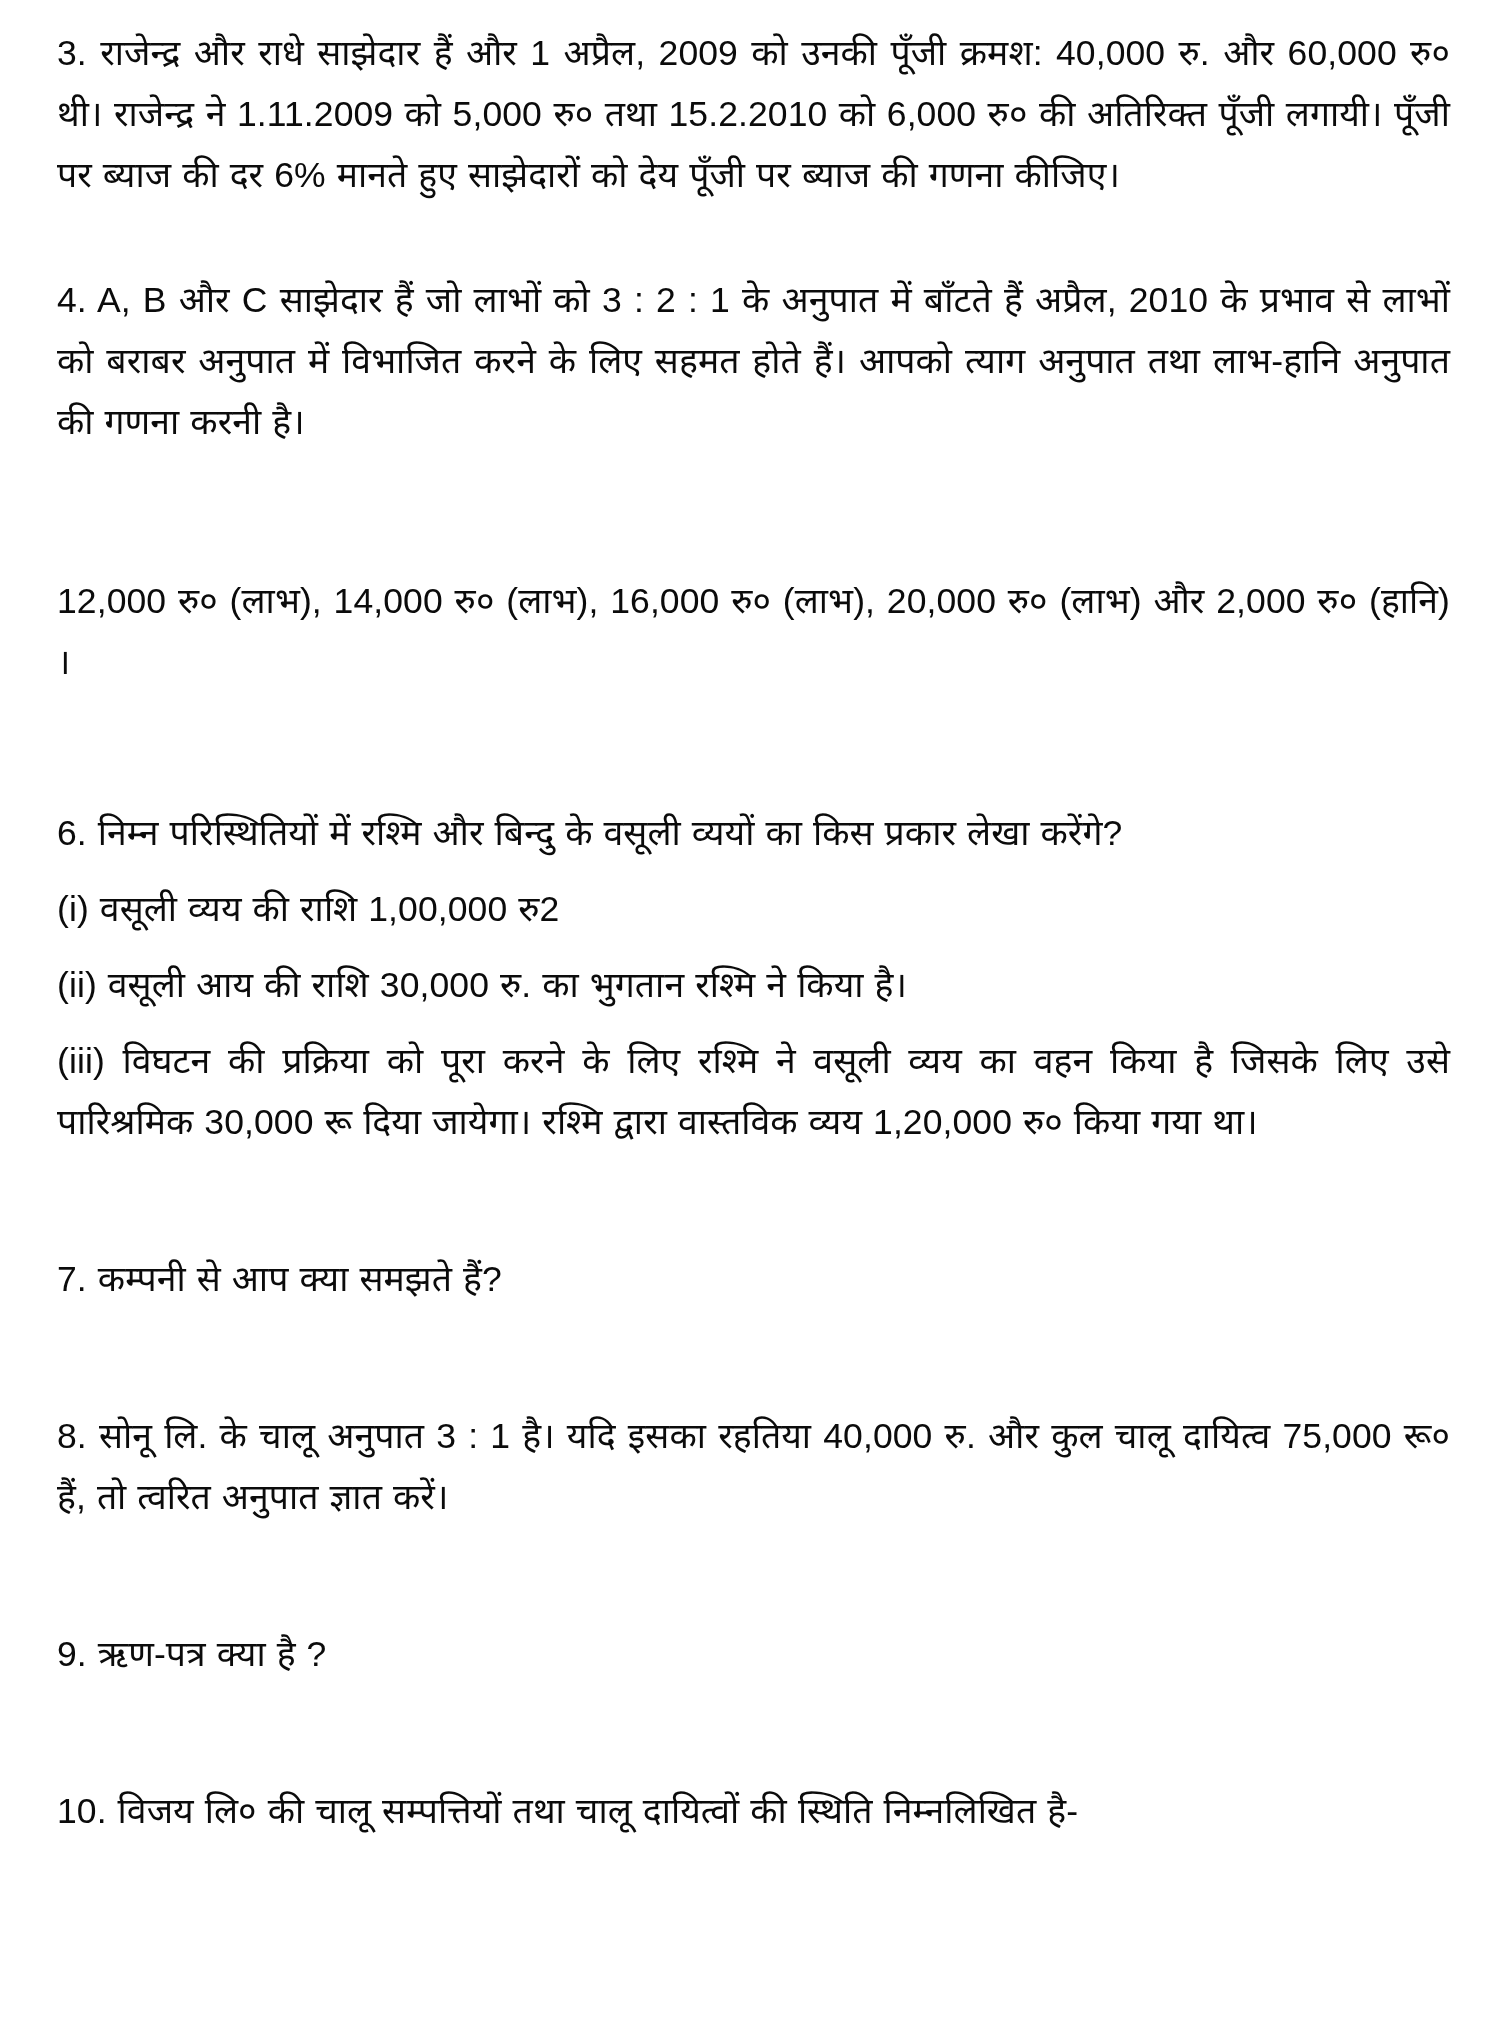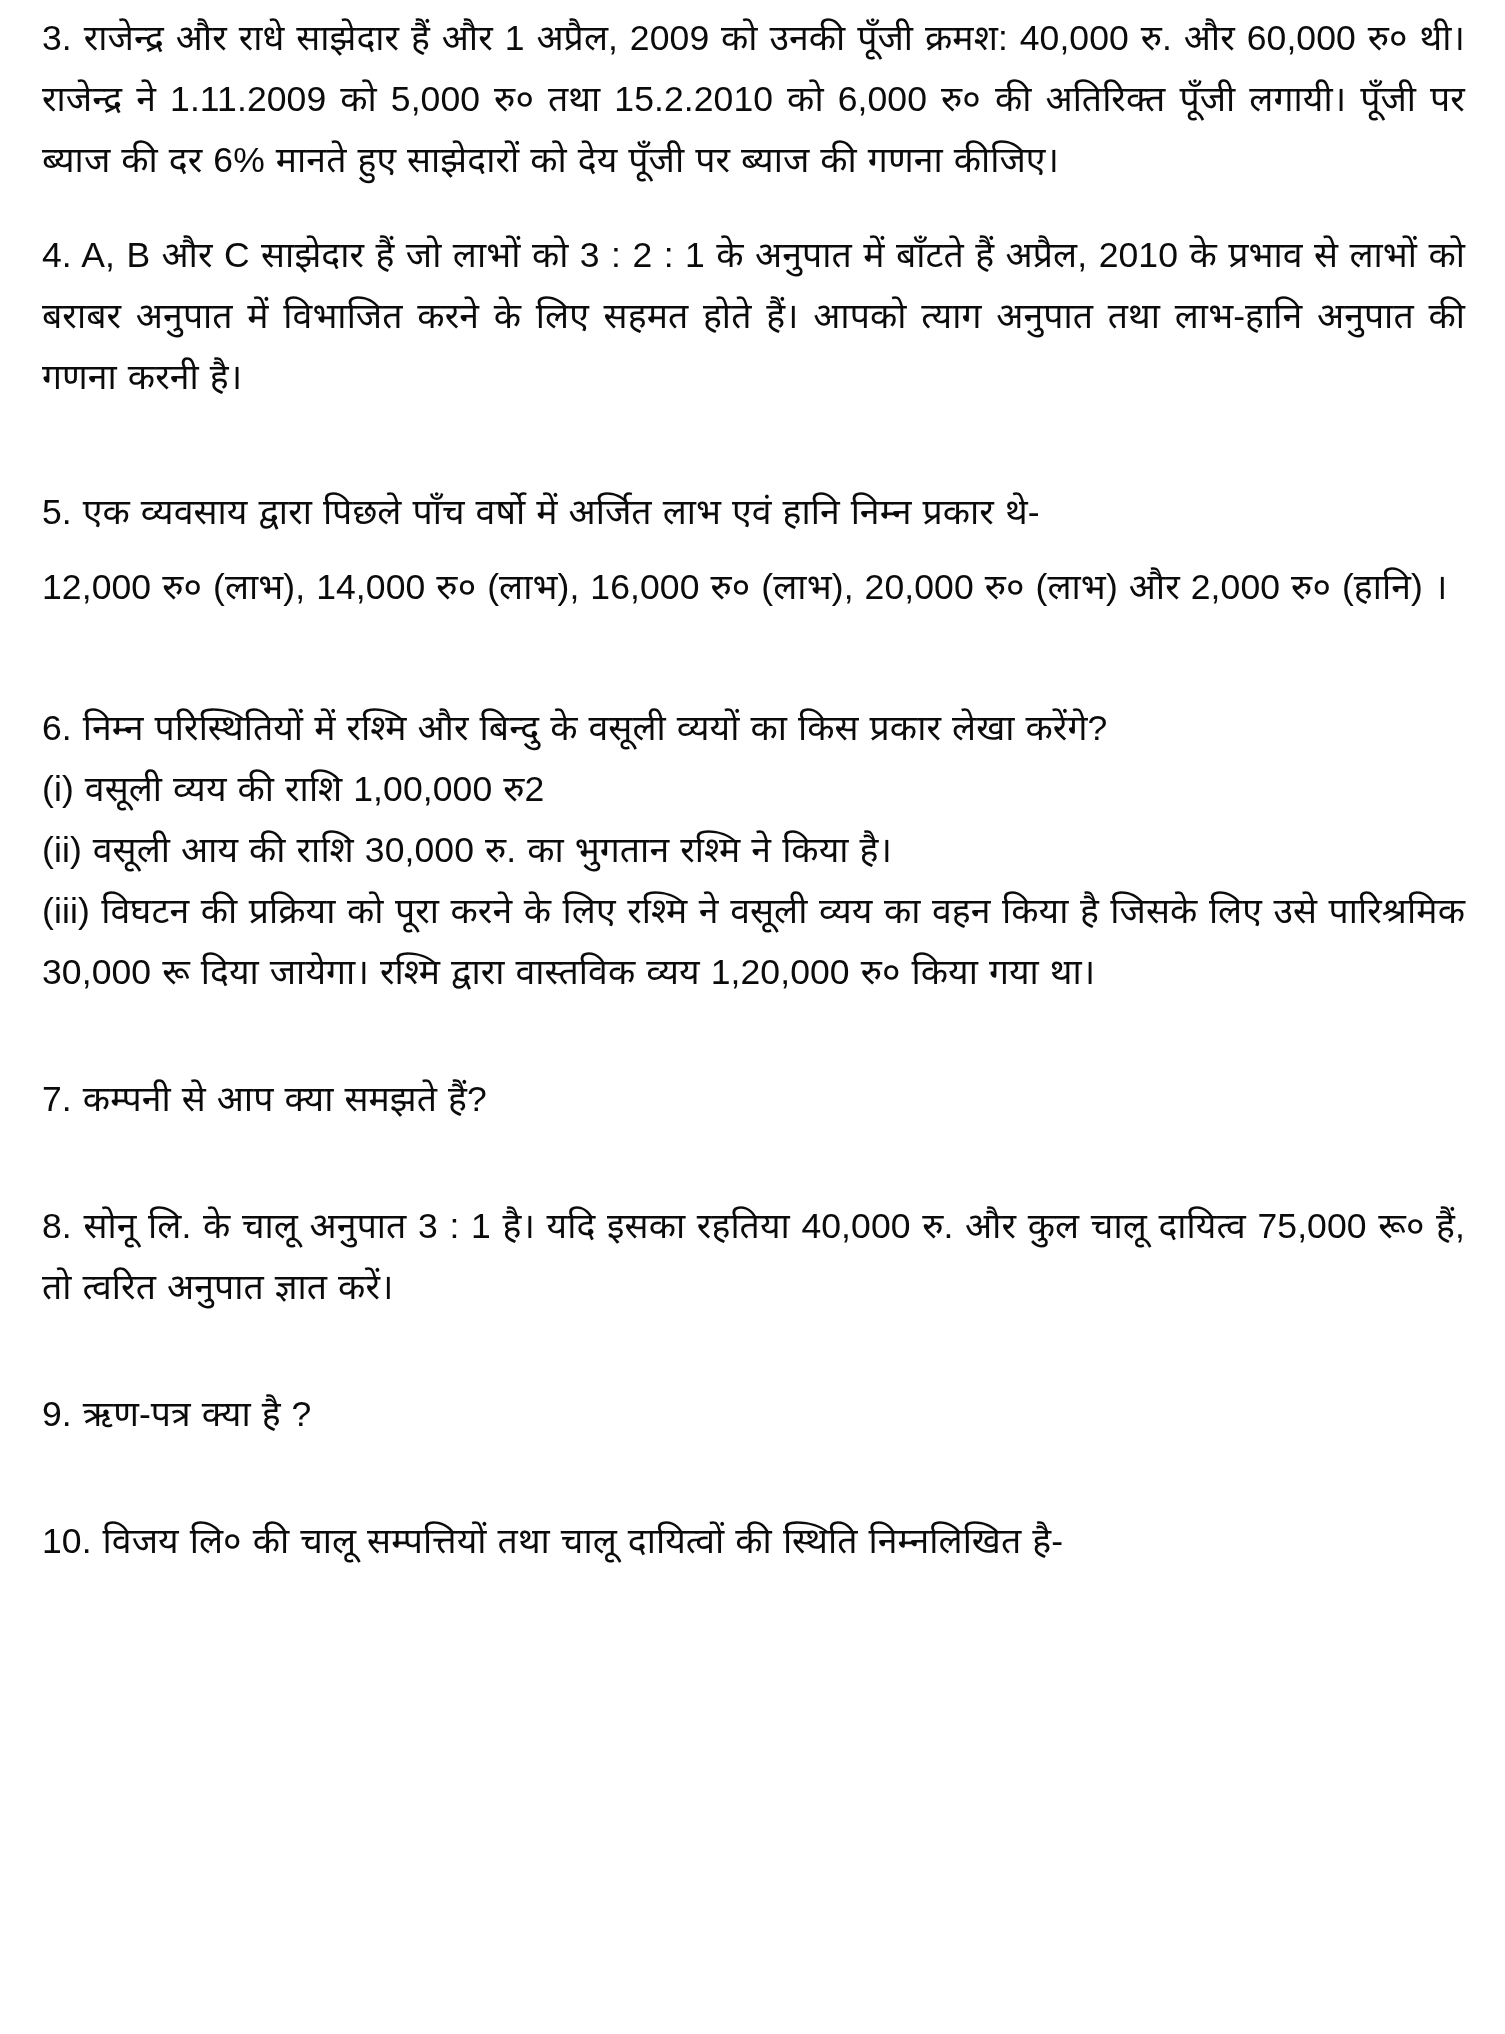--- a/index.html
+++ b/index.html
@@ -28,21 +28,21 @@
   .q-block {
     margin: 0;
     padding: 0;
   }
 
   .para {
     font-size: 35.5px;
     line-height: 61px;
     text-align: justify;
     text-justify: inter-word;
-    margin: 0;
+    margin: 15px;
     padding: 0;
     color: #0b0b0b;
     letter-spacing: 0.1px;
     word-spacing: 1px;
     font-weight: 400;
     -webkit-font-smoothing: antialiased;
   }
 
   .para.nojust {
     text-align: left;
@@ -69,21 +69,20 @@
 
   <div class="gap-md"></div>
 
   <div class="q-block">
     <p class="para">4. A, B और C साझेदार हैं जो लाभों को 3 : 2 : 1 के अनुपात में बाँटते हैं अप्रैल, 2010 के प्रभाव से लाभों को बराबर अनुपात में विभाजित करने के लिए सहमत होते हैं। आपको त्याग अनुपात तथा लाभ-हानि अनुपात की गणना करनी है।</p>
   </div>
 
   <div class="gap-xxl"></div>
 
   <div class="q-block">
-    <p class="para nojust">5. एक व्यवसाय द्वारा पिछले पाँच वर्षो में अर्जित लाभ एवं हानि निम्न प्रकार थे-</p>
     <div class="gap-sm"></div>
     <p class="para">12,000 रु० (लाभ), 14,000 रु० (लाभ), 16,000 रु० (लाभ), 20,000 रु० (लाभ) और 2,000 रु० (हानि) ।</p>
     <div class="gap-sm"></div>
   </div>
 
   <div class="gap-xl"></div>
 
   <div class="q-block">
     <p class="para nojust">6. निम्न परिस्थितियों में रश्मि और बिन्दु के वसूली व्ययों का किस प्रकार लेखा करेंगे?</p>
     <p class="para nojust">(i) वसूली व्यय की राशि 1,00,000 रु2</p>

